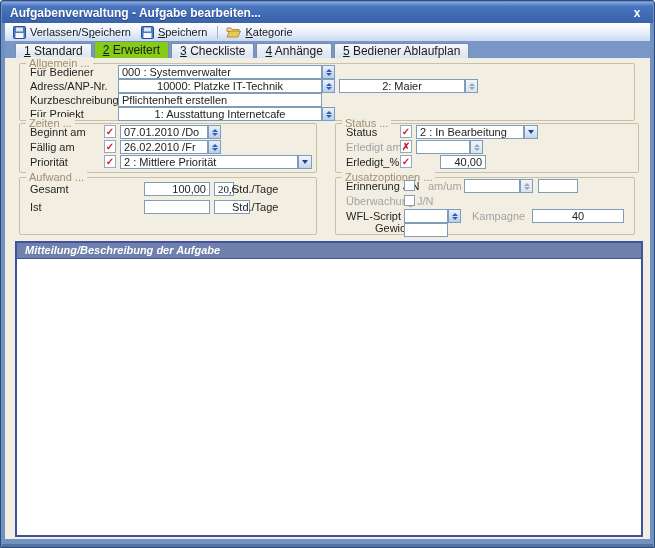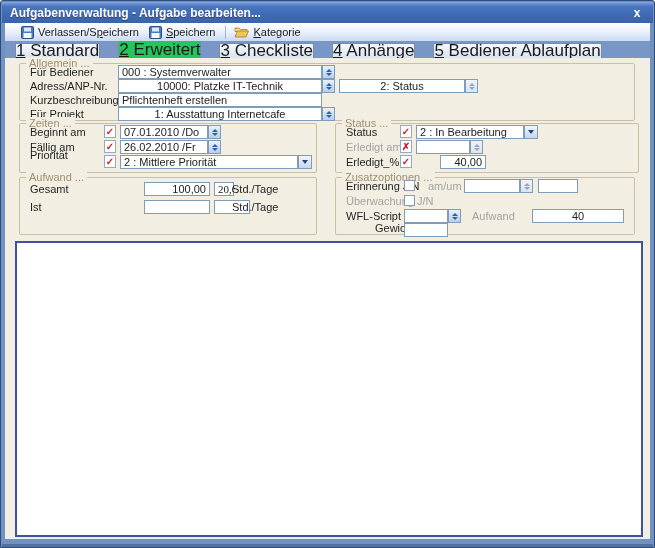--- a/index.html
+++ b/index.html
@@ -12,32 +12,32 @@
 
   .titlebar { position:absolute; top:1px; left:1px; right:1px; height:21px;
               background:linear-gradient(180deg,#85a7e0 0%,#4a76c0 20%,#3f6ab4 60%,#3a63ab 100%);
               display:flex; align-items:center; padding:0 8px; }
   .titlebar .title { color:#fff; font-weight:bold; font-size:12px; text-shadow:0 1px 1px rgba(0,0,40,.4); }
   .close-x { margin-left:auto; color:#fff; font-weight:bold; font-size:12px; width:16px; text-align:center; cursor:default; }
 
   .client { position:absolute; left:4px; right:4px; top:22px; bottom:8px; background:#f2eee2; display:flex; flex-direction:column; }
 
   .toolbar { height:18px; background:linear-gradient(180deg,#ffffff,#e8effb 55%,#c9daf2);
-             display:flex; align-items:center; padding:0 12px; flex:0 0 auto; }
+             display:flex; align-items:center; padding:0 4px; flex:0 0 auto; }
   .tbtn { display:flex; align-items:center; gap:4px; padding:1px 6px 1px 4px; height:16px; cursor:default; }
   .tbtn .lbl-t { font-size:11px; color:#1a1a1a; white-space:nowrap; }
   .tbtn .mn { text-decoration:underline; }
   .tsep { width:1px; height:13px; background:#9fb4d4; margin:0 4px; }
 
   .tabband { height:17px; background:#7897c7; display:flex; align-items:flex-end; padding-left:10px; flex:0 0 auto; }
-  .tab { height:15px; line-height:14px; padding:0 0; font-size:17px; color:#1a1a1a;
+  .tab { height:15px; line-height:14px; padding:0 8px; font-size:12px; color:#1a1a1a;
          background:linear-gradient(180deg,#f5f8fd,#dbe4f1); border:1px solid #7b8ca8; border-bottom:none;
-         border-radius:2px 2px 0 0; margin-right:18px; white-space:nowrap; cursor:default; }
+         border-radius:2px 2px 0 0; margin-right:2px; white-space:nowrap; cursor:default; }
   .tab .num { text-decoration:underline; }
-  .tab.active { height:17px; line-height:16px; background:#22c55e; z-index:2;text-align:center; }
+  .tab.active { height:17px; line-height:16px; background:#84cc16; z-index:2;text-align:center; }
 
   .content { position:relative; flex:1; background:#f2eee2;border-radius:26px; }
 
   .group { position:absolute; border:1px solid #c8bfa8; border-radius:2px; }
   .glabel { position:absolute; top:-7px; left:6px; padding:0 3px; background:#f2eee2;
             color:#9f8f72; font-size:11px; line-height:12px; white-space:nowrap; }
 
   .lbl { position:absolute; font-size:11px; line-height:14px; color:#1f1f1f; white-space:nowrap; }
   .lbl.gray { color:#a3a3a3; }
 
@@ -135,21 +135,21 @@
             <i class="up"></i>
             <i class="down"></i>
           </div>
 
         <span class="lbl" style="left:10px;top:15px;">Adress/ANP-Nr.</span>
         <div class="field center" style="left:98px;top:15px;width:204px;">10000: Platzke IT-Technik</div>
         <div class="spin" style="left:302px;top:15px;">
             <i class="up"></i>
             <i class="down"></i>
           </div>
-        <div class="field center" style="left:319px;top:15px;width:126px;">2: Status</div>
+        <div class="field center" style="left:319px;top:15px;width:126px;">2: Maier</div>
         <div class="spin gray" style="left:445px;top:15px;">
             <i class="up"></i>
             <i class="down"></i>
           </div>
 
         <span class="lbl" style="left:10px;top:29px;">Kurzbeschreibung</span>
         <div class="field" style="left:98px;top:29px;width:204px;">Pflichtenheft erstellen</div>
 
         <span class="lbl" style="left:10px;top:43px;">Für Projekt</span>
         <div class="field center" style="left:98px;top:43px;width:204px;">1: Ausstattung Internetcafe</div>
@@ -170,21 +170,21 @@
           </div>
 
         <span class="lbl" style="left:10px;top:16px;">Fällig am</span>
         <div class="chk" style="left:84px;top:16px;">✓</div>
         <div class="field" style="left:100px;top:16px;width:88px;">26.02.2010 /Fr</div>
         <div class="spin" style="left:188px;top:16px;">
             <i class="up"></i>
             <i class="down"></i>
           </div>
 
-        <span class="lbl" style="left:10px;top:24px;">Priorität</span>
+        <span class="lbl" style="left:10px;top:31px;">Priorität</span>
         <div class="chk" style="left:84px;top:31px;">✓</div>
         <div class="field" style="left:100px;top:31px;width:178px;">2 : Mittlere Priorität</div>
         <div class="arrowbtn" style="left:278px;top:31px;">
             <i></i>
           </div>
       </div>
 
       <div class="group" style="left:330px;top:65px;width:304px;height:50px;">
         <span class="glabel">Status ...</span>
         <span class="lbl" style="left:10px;top:1px;">Status</span>
@@ -234,26 +234,27 @@
 
         <span class="lbl gray" style="left:10px;top:16px;">Überwachung J/N</span>
         <div class="plainchk" style="left:68px;top:17px;"></div>
 
         <span class="lbl" style="left:10px;top:31px;">WFL-Script</span>
         <div class="field" style="left:68px;top:31px;width:44px;"></div>
         <div class="spin" style="left:112px;top:31px;">
             <i class="up"></i>
             <i class="down"></i>
           </div>
-        <span class="lbl gray" style="left:136px;top:31px;">Aufwand</span>
+        <span class="lbl gray" style="left:136px;top:31px;">Kampagne</span>
         <div class="field center" style="left:196px;top:31px;width:92px;">40</div>
 
         <span class="lbl" style="left:10px;top:43px;margin-left:29px;">Gewichtung</span>
         <div class="field" style="left:68px;top:45px;width:44px;"></div>
       </div>
 
       <div class="mitteilung">
+        <div class="mit-header">Mitteilung/Beschreibung der Aufgabe</div>
         <div class="mit-body"></div>
       </div>
 
     </div>
   </div>
 </div>
 
 </body></html>

